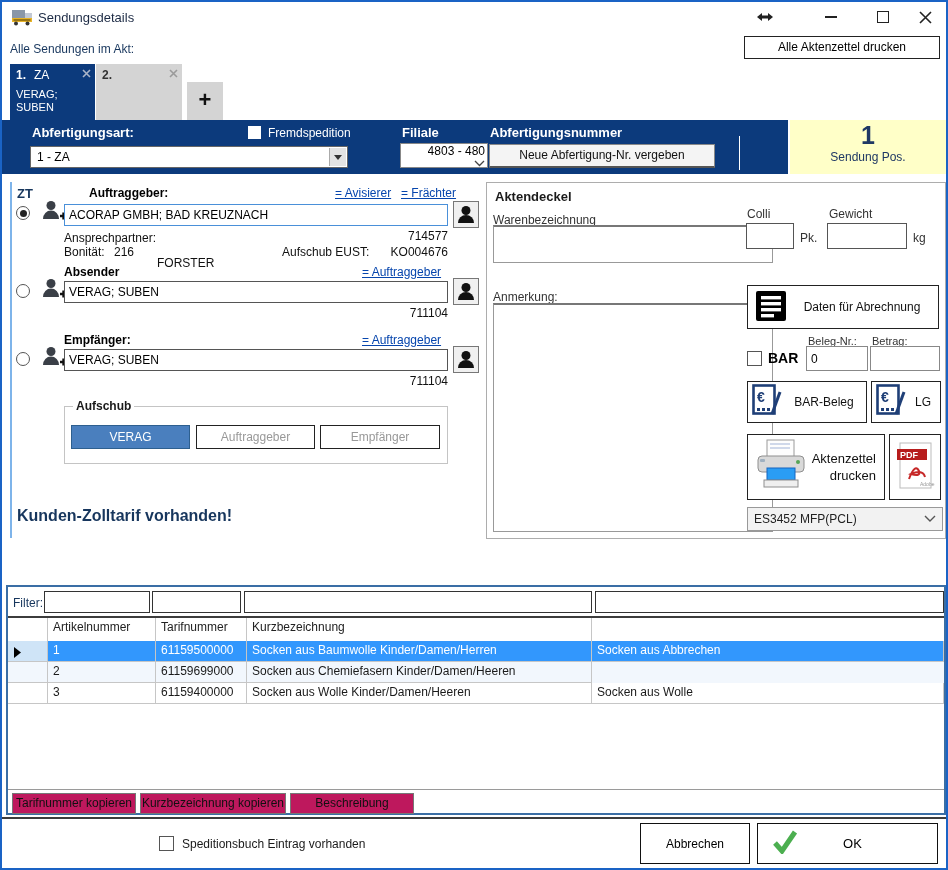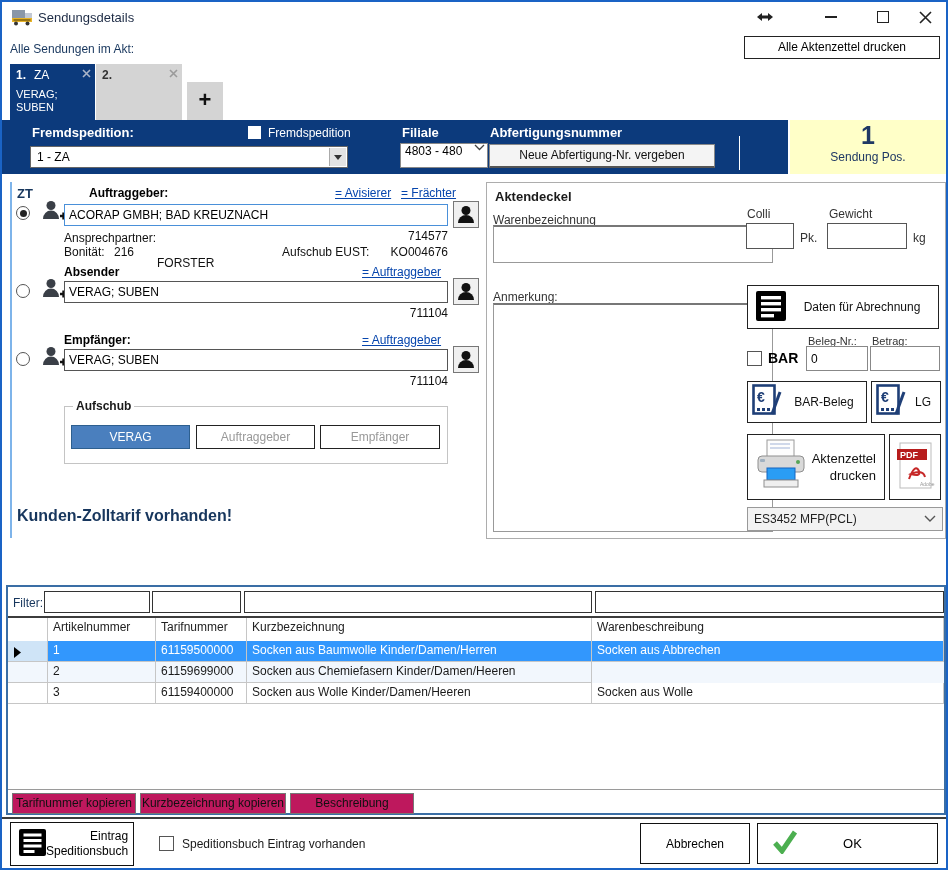--- a/index.html
+++ b/index.html
@@ -46,21 +46,21 @@
   .l-abfnum { left:488px; top:5px; }
   .dd-abfart { position:absolute; left:28px; top:26px; width:318px; height:22px; background:#fff;
     border:1px solid #666; display:flex; align-items:center; padding-left:6px; color:#000; }
   .dd-btn { position:absolute; right:1px; top:1px; bottom:1px; width:17px; background:#e3e3e3;
     border-left:1px solid #aaa; display:flex; align-items:center; justify-content:center; }
   .tri-down { width:0; height:0; border-left:4px solid transparent; border-right:4px solid transparent; border-top:5px solid #333; }
   .cb { position:absolute; width:13px; height:13px; background:#fff; border:1px solid #888; }
   .cb-fremd { left:246px; top:6px; border:1px solid #fff; }
   .l-fremd { position:absolute; left:266px; top:6px; color:#fff; font-size:12px; font-weight:normal; }
   .dd-filiale { position:absolute; left:398px; top:23px; width:88px; height:25px; background:#fff;
-    border:1px solid #888; display:flex; align-items:flex-start; padding:0 2px 0 4px; color:#000; overflow:hidden; white-space:nowrap; }
+    border:1px solid #888; display:flex; align-items:flex-end; padding:0 2px 0 4px; color:#000; overflow:hidden; white-space:nowrap;flex-direction:column; }
   .dd-filiale svg { flex:none; margin-left:-2px; }
   .neue-btn { position:absolute; left:487px; top:24px; width:226px; height:24px; background:#f4f4f4;
     border:1px solid #888; border-bottom:2px solid #555; font-size:12px; color:#111;
     text-align:center; line-height:21px; }
   .banner-sep { position:absolute; left:737px; top:16px; width:1px; height:34px; background:#fff; }
   .yellow-panel { position:absolute; left:786px; top:0; width:158px; height:54px;
     background:var(--yellow_panel,#ffffc8); border-left:2px solid #fff; text-align:center; color:#1f3864; }
   .pos-count { font-size:25px; font-weight:bold; line-height:30px; }
   .pos-label { font-size:12px; }
 
@@ -230,21 +230,21 @@
     <span class="tab-close">
       <svg width="9" height="9" viewBox="0 0 9 9">
           <path d="M1 1 L8 8 M8 1 L1 8" stroke="#9a9a9a" stroke-width="1.6"></path>
         </svg>
     </span>
     <div class="tab-line1">2.</div>
   </div>
   <div class="abs add-tab-btn">+</div>
 
   <div class="abs banner">
-    <span class="lbl l-abfart">Fremdspedition:</span>
+    <span class="lbl l-abfart">Abfertigungsart:</span>
     <div class="dd-abfart">
       <span>1 - ZA</span>
       <span class="dd-btn">
           <span class="tri-down"></span>
         </span>
     </div>
     <span class="cb cb-fremd"></span>
     <span class="l-fremd">Fremdspedition</span>
     <span class="lbl l-filiale">Filiale</span>
     <div class="dd-filiale">
@@ -442,21 +442,20 @@
     <input class="f-in f2" style="">
     <input class="f-in f3" style="">
     <input class="f-in f4" style="">
     <div class="abs table-topline"></div>
 
     <div class="tbl-row hdr-row">
       <div class="tbl-cell c-sel"></div>
       <div class="tbl-cell c-art">Artikelnummer</div>
       <div class="tbl-cell c-tar">Tarifnummer</div>
       <div class="tbl-cell c-kurz">Kurzbezeichnung</div>
-      <div class="tbl-cell c-ware">Warenbeschreibung</div>
     </div>
 
     <div class="tbl-row row-0">
       <div class="tbl-cell c-sel">
         <svg width="9" height="11" viewBox="0 0 9 11">
             <path d="M1 0 L8 5.5 L1 11 Z" fill="#000"></path>
           </svg>
       </div>
       <div class="tbl-cell c-art">1</div>
       <div class="tbl-cell c-tar">61159500000</div>
@@ -477,35 +476,20 @@
       <div class="tbl-cell c-ware">Socken aus Wolle</div>
     </div>
 
     <div class="abs tbl-bottomline"></div>
     <button class="copy-btn cp1">Tarifnummer kopieren</button>
     <button class="copy-btn cp2">Kurzbezeichnung kopieren</button>
     <button class="copy-btn cp3">Beschreibung kopieren</button>
   </div>
 
   <div class="abs footer">
-    <button class="btn-eintrag">
-      <span style="margin-left:8px; flex:none;">
-        <svg width="27" height="27" viewBox="0 0 27 27">
-            <rect width="27" height="27" rx="2" fill="#000"></rect>
-            <rect x="4.5" y="4.5" width="18" height="3" fill="#fff"></rect>
-            <rect x="4.5" y="10" width="18" height="3" fill="#fff"></rect>
-            <rect x="4.5" y="15.5" width="18" height="3" fill="#fff"></rect>
-            <rect x="4.5" y="21" width="11" height="3" fill="#fff"></rect>
-          </svg>
-      </span>
-      <span class="txt">
-        <div>Eintrag</div>
-        <div>Speditionsbuch</div>
-      </span>
-    </button>
     <span class="cb-sped cb" style="position:absolute;"></span>
     <span class="l-sped">Speditionsbuch Eintrag vorhanden</span>
     <button class="btn-abbrechen">Abbrechen</button>
     <button class="btn-ok">
       <span class="chk">
         <svg width="26" height="24" viewBox="0 0 26 24">
             <path d="M3 13 L10 21 L23 2" fill="none" stroke="#4caf50" stroke-width="5"></path>
           </svg>
       </span>
       <span class="txt">OK</span>

